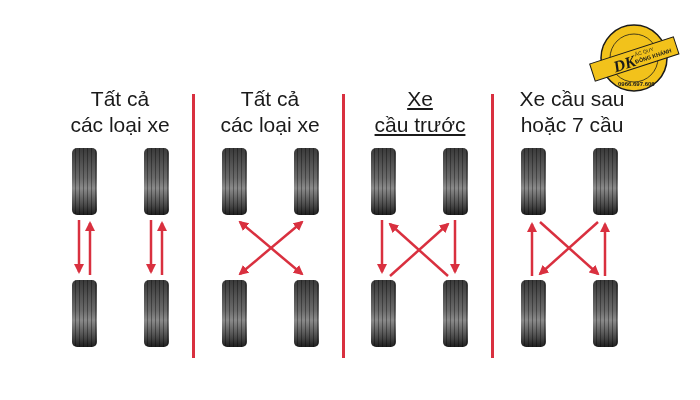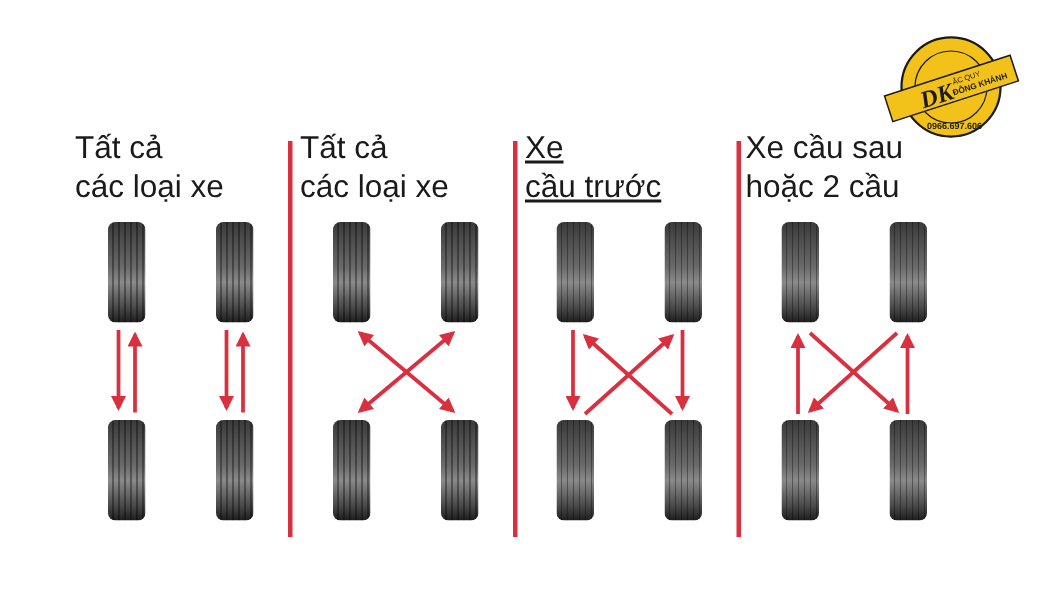--- a/index.html
+++ b/index.html
@@ -1,17 +1,17 @@
 <!DOCTYPE html>
 <html><head>
 <meta charset="utf-8">
 <style>
   html, body { margin:0; padding:0; background:#ffffff; }
   body { width:700px; height:400px; position:relative; overflow:hidden; font-family:"Liberation Sans", sans-serif; }
-  .title { position:absolute; text-align:left; font-size:21px; line-height:26px; color:#1a1a1a; white-space:pre-line; }
+  .title { position:absolute; text-align:center; font-size:21px; line-height:26px; color:#1a1a1a; white-space:pre-line; }
   .divider { position:absolute; width:3px; top:94px; height:264px; background:#d9303f; }
   .tire { position:absolute; width:25px; height:67px; border-radius:5px;
     background:
       repeating-linear-gradient(90deg, rgba(0,0,0,0) 0px, rgba(0,0,0,0) 3px, rgba(0,0,0,0.35) 3px, rgba(0,0,0,0.35) 4px),
       linear-gradient(180deg, #3a3a3a 0%, #6a6a6a 45%, #8a8a8a 60%, #4a4a4a 85%, #1e1e1e 100%);
   }
   svg.arrows { position:absolute; left:0; top:0; }
   .badge { position:absolute; left:588px; top:22px; width:92px; height:72px; }
 </style>
 </head>
@@ -45,21 +45,21 @@
   <div class="tire" style="left:371px;top:148px;"></div>
   <div class="tire" style="left:443px;top:148px;"></div>
   <div class="tire" style="left:371px;top:280px;"></div>
   <div class="tire" style="left:443px;top:280px;"></div>
 </div>
 
 <div class="divider" style="left:491px;"></div>
 
 <div>
   <div class="title" style="left:497px;top:86px;width:150px;">Xe cầu sau
-hoặc 2 cầu</div>
+hoặc 7 cầu</div>
   <div class="tire" style="left:521px;top:148px;"></div>
   <div class="tire" style="left:593px;top:148px;"></div>
   <div class="tire" style="left:521px;top:280px;"></div>
   <div class="tire" style="left:593px;top:280px;"></div>
 </div>
 
 <svg class="arrows" width="700" height="400">
   <defs>
     <marker id="ah" viewBox="0 0 10 10" refX="8" refY="5" markerWidth="4" markerHeight="4" orient="auto-start-reverse">
       <path d="M0,0 L10,5 L0,10 z" fill="#d9303f"></path>

